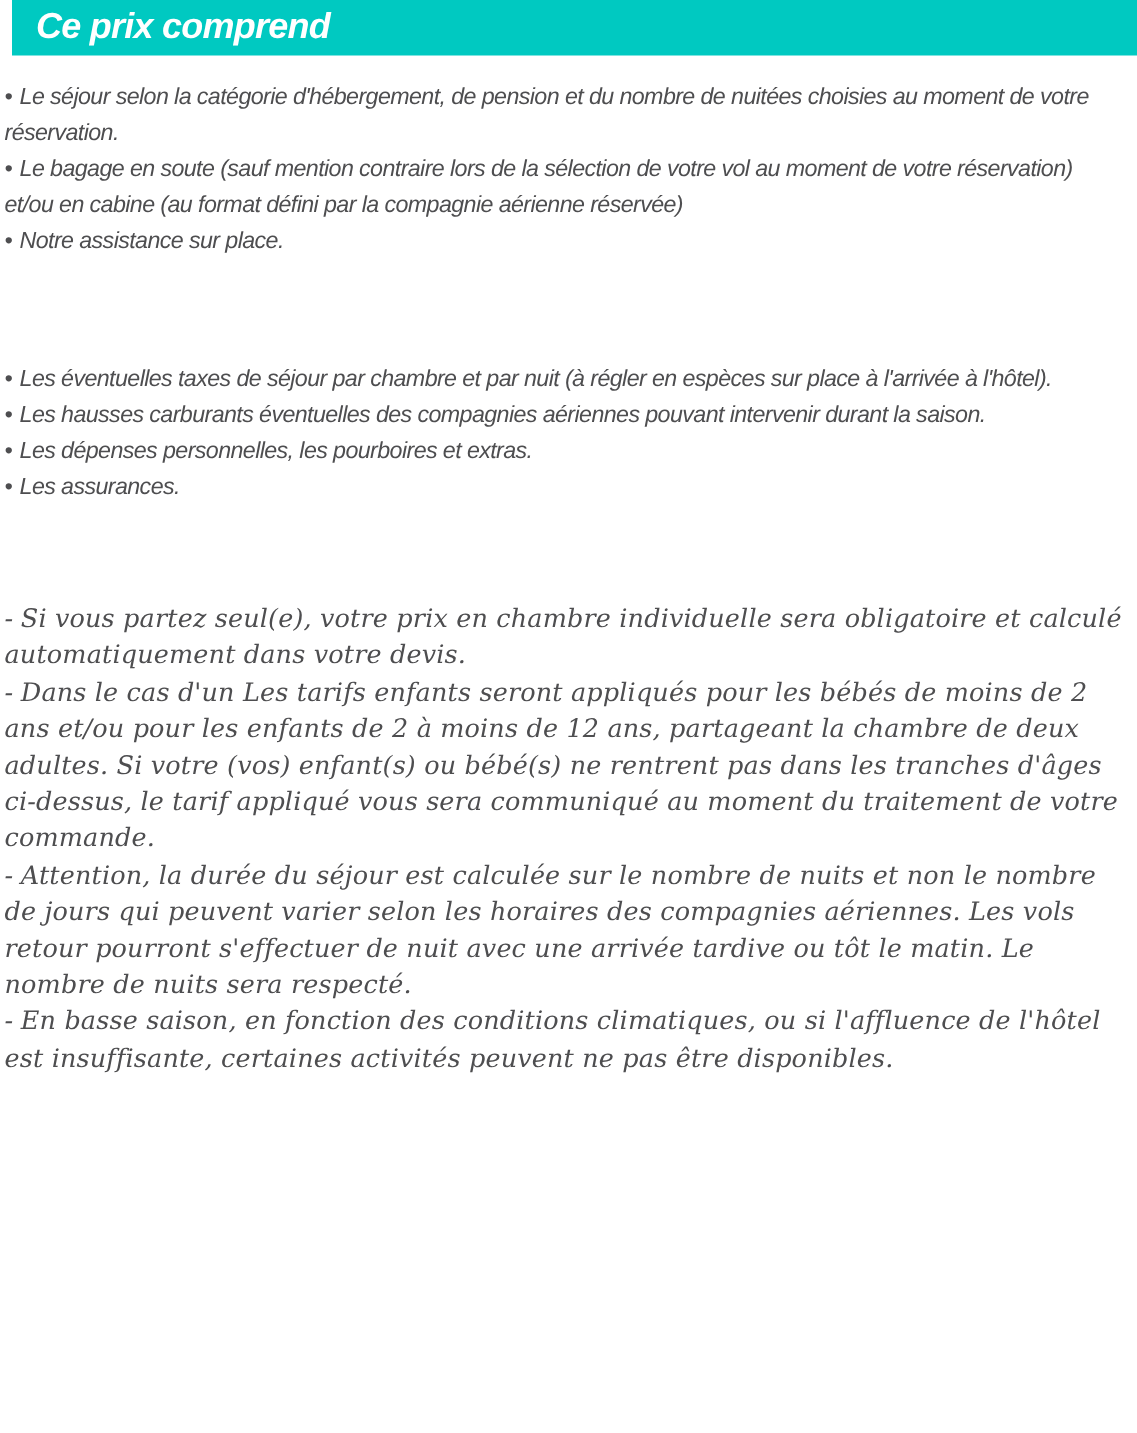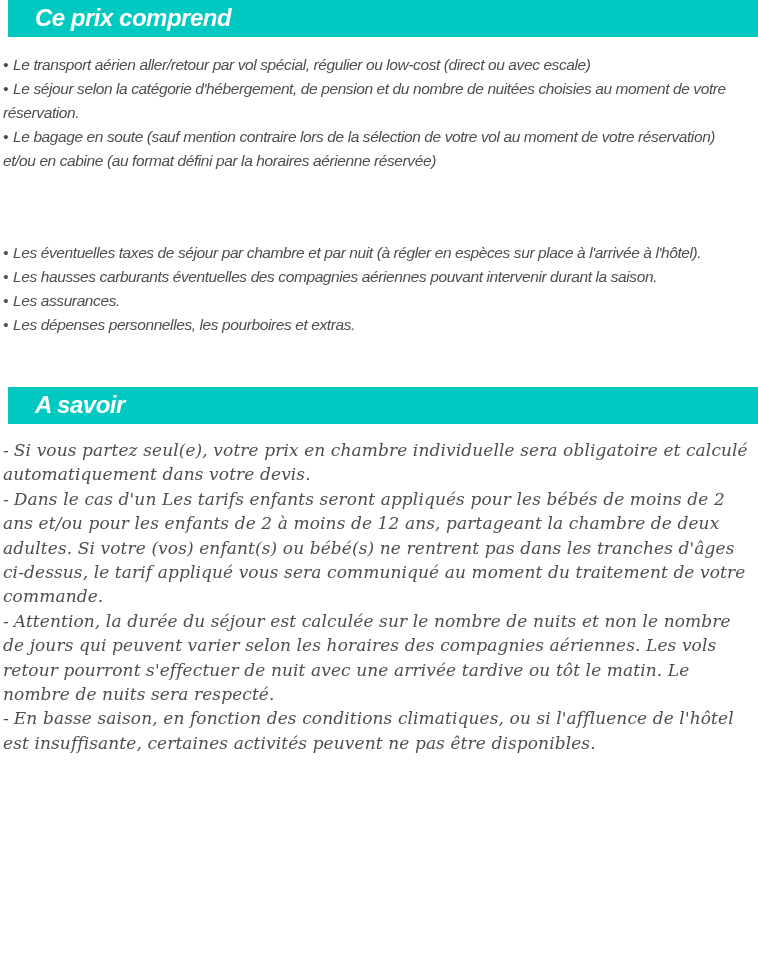--- a/index.html
+++ b/index.html
@@ -15,21 +15,21 @@
   }
   .page {
     width: 758px;
   }
   .section-bar {
     margin-left: 8px;
     height: 37px;
     background: var(--accent, #00c9c1);
     display: flex;
     align-items: center;
-    padding-left: 27px;
+    padding-left: 16px;
     box-sizing: border-box;
   }
   .section-title {
     margin: 0;
     color: var(--header-text, #ffffff);
     font-family: "Liberation Sans", sans-serif;
     font-style: italic;
     font-weight: bold;
     font-size: 24px;
     letter-spacing: -0.5px;
@@ -73,39 +73,36 @@
 </head>
 <body>
 
 <div class="page">
 
   <section>
     <header class="section-bar">
       <h2 class="section-title">Ce prix comprend</h2>
     </header>
     <ul class="item-list list-sans">
-      <li><span class="marker">•</span><span>Le transport aérien aller/retour par vol spécial, régulier ou low-cost (direct ou avec escale)</span></li>
       <li><span class="marker">•</span><span>Le séjour selon la catégorie d'hébergement, de pension et du nombre de nuitées choisies au moment de votre réservation.</span></li>
-      <li><span class="marker">•</span><span>Le bagage en soute (sauf mention contraire lors de la sélection de votre vol au moment de votre réservation) et/ou en cabine (au format défini par la horaires aérienne réservée)</span></li>
+      <li><span class="marker">•</span><span>Le bagage en soute (sauf mention contraire lors de la sélection de votre vol au moment de votre réservation) et/ou en cabine (au format défini par la compagnie aérienne réservée)</span></li>
+      <li><span class="marker">•</span><span>Notre assistance sur place.</span></li>
     </ul>
   </section>
 
   <section>
     <ul class="item-list list-sans list-sans-2">
       <li><span class="marker">•</span><span>Les éventuelles taxes de séjour par chambre et par nuit (à régler en espèces sur place à l'arrivée à l'hôtel).</span></li>
       <li><span class="marker">•</span><span>Les hausses carburants éventuelles des compagnies aériennes pouvant intervenir durant la saison.</span></li>
+      <li><span class="marker">•</span><span>Les dépenses personnelles, les pourboires et extras.</span></li>
       <li><span class="marker">•</span><span>Les assurances.</span></li>
-      <li><span class="marker">•</span><span>Les dépenses personnelles, les pourboires et extras.</span></li>
     </ul>
   </section>
 
   <section>
-    <header class="section-bar">
-      <h2 class="section-title">A savoir</h2>
-    </header>
     <ul class="item-list list-serif">
       <li><span class="marker">-</span><span>Si vous partez seul(e), votre prix en chambre individuelle sera obligatoire et calculé automatiquement dans votre devis.</span></li>
       <li><span class="marker">-</span><span>Dans le cas d'un Les tarifs enfants seront appliqués pour les bébés de moins de 2 ans et/ou pour les enfants de 2 à moins de 12 ans, partageant la chambre de deux adultes. Si votre (vos) enfant(s) ou bébé(s) ne rentrent pas dans les tranches d'âges ci-dessus, le tarif appliqué vous sera communiqué au moment du traitement de votre commande.</span></li>
       <li><span class="marker">-</span><span>Attention, la durée du séjour est calculée sur le nombre de nuits et non le nombre de jours qui peuvent varier selon les horaires des compagnies aériennes. Les vols retour pourront s'effectuer de nuit avec une arrivée tardive ou tôt le matin. Le nombre de nuits sera respecté.</span></li>
       <li><span class="marker">-</span><span>En basse saison, en fonction des conditions climatiques, ou si l'affluence de l'hôtel est insuffisante, certaines activités peuvent ne pas être disponibles.</span></li>
 
     </ul>
   </section>
 
 </div>

